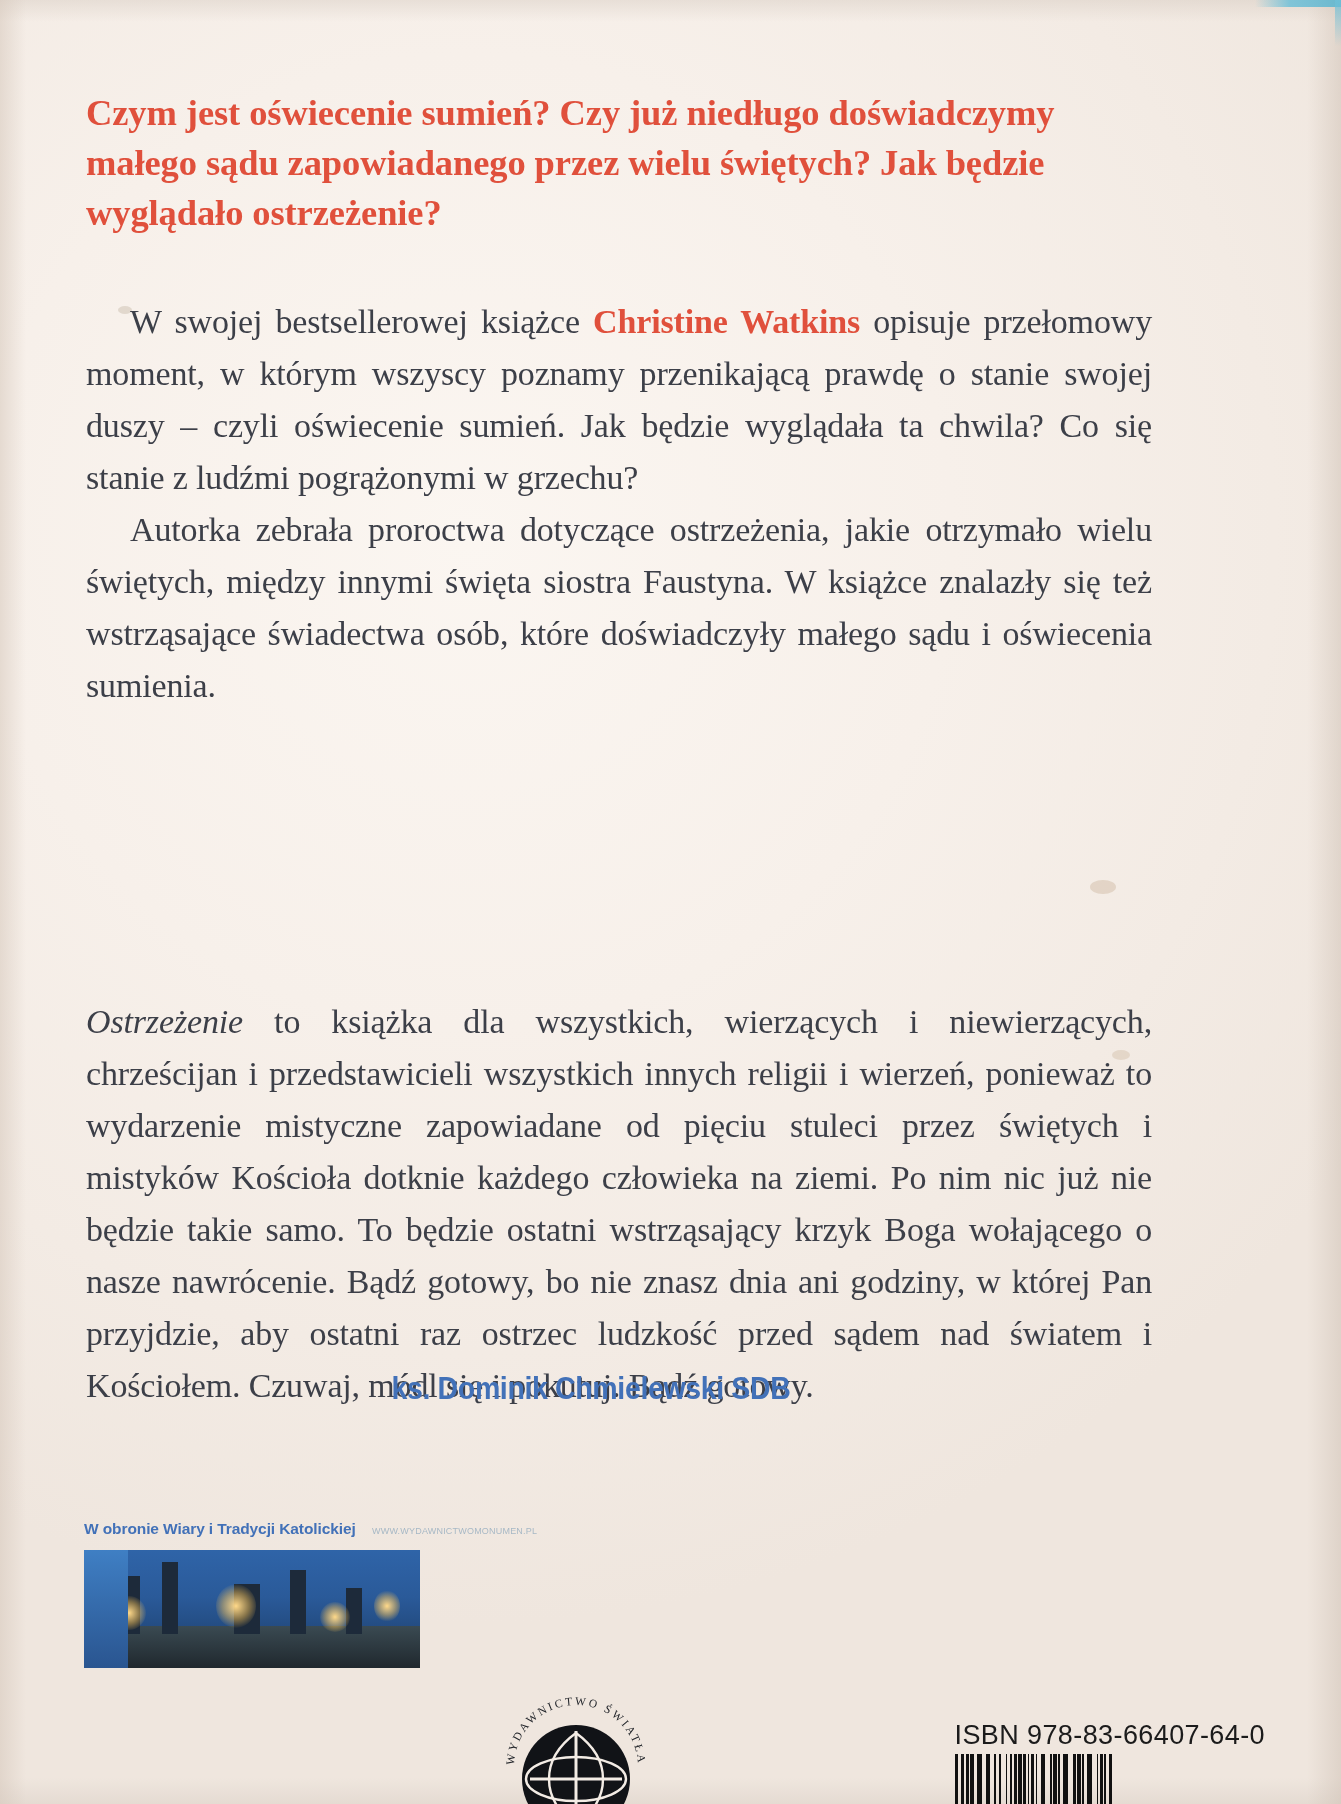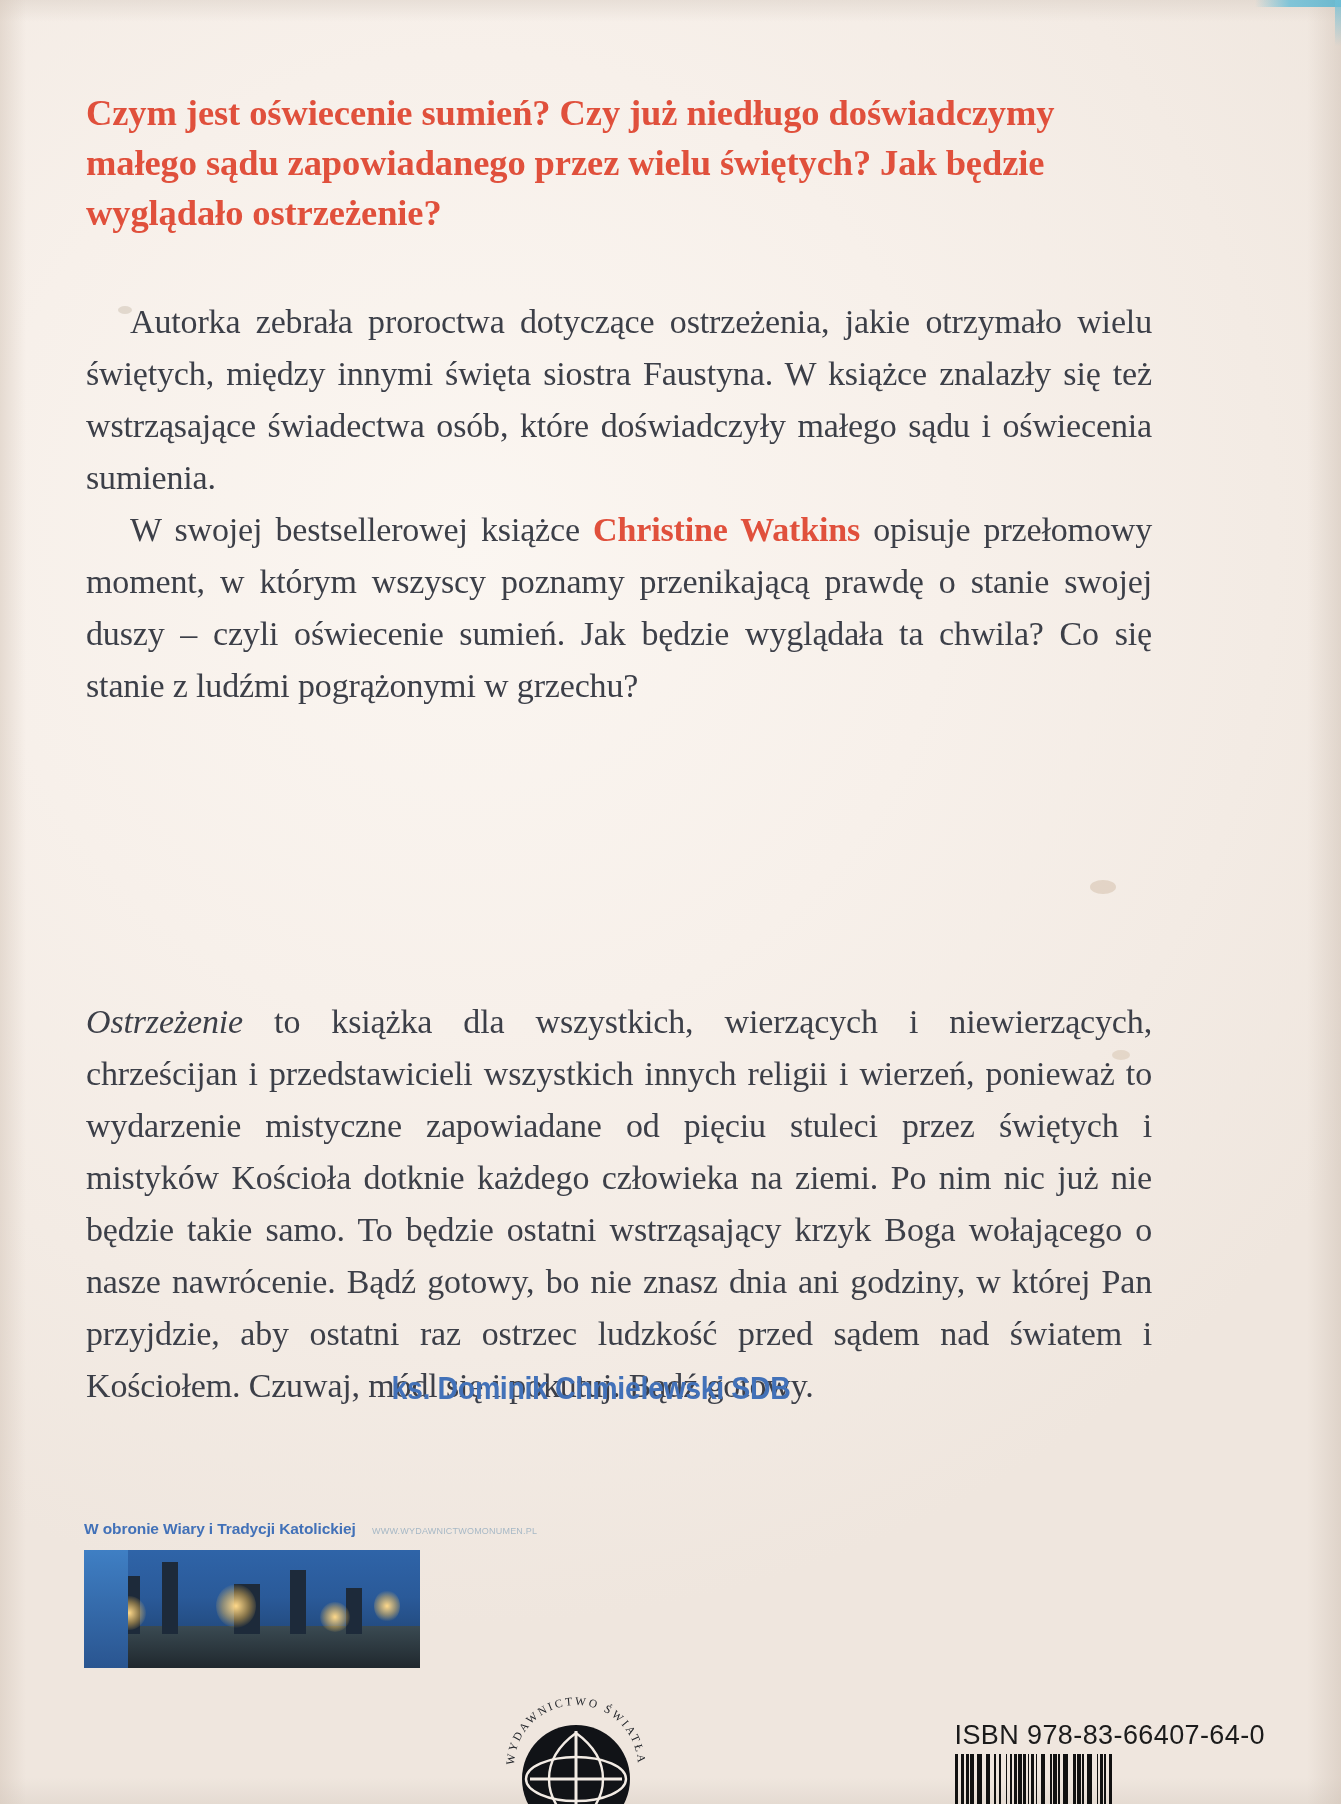--- a/index.html
+++ b/index.html
@@ -217,22 +217,22 @@
 
 <div class="blotch" style="left:1090px;top:880px;width:26px;height:14px;background:rgba(196,170,140,0.35);"></div>
 <div class="blotch" style="left:1112px;top:1050px;width:18px;height:10px;background:rgba(196,170,140,0.30);"></div>
 <div class="blotch" style="left:118px;top:306px;width:14px;height:8px;background:rgba(170,150,130,0.28);"></div>
 
 <div class="content">
 
   <div class="headline">Czym jest oświecenie sumień? Czy już niedługo doświadczymy małego sądu zapowiadanego przez wielu świętych? Jak będzie wyglądało ostrzeżenie?</div>
 
   <div class="body-block" id="block-main">
+    <p class="indent"><span>W swojej bestsellerowej książce </span><span class="name-red">Christine Watkins</span><span> opisuje przełomowy moment, w którym wszyscy poznamy przenikającą prawdę o stanie swojej duszy – czyli oświecenie sumień. Jak będzie wyglądała ta chwila? Co się stanie z ludźmi pogrążonymi w grzechu?</span></p>
     <p class="indent">Autorka zebrała proroctwa dotyczące ostrzeżenia, jakie otrzymało wielu świętych, między innymi święta siostra Faustyna. W książce znalazły się też wstrząsające świadectwa osób, które doświadczyły małego sądu i oświecenia sumienia.</p>
-    <p class="indent"><span>W swojej bestsellerowej książce </span><span class="name-red">Christine Watkins</span><span> opisuje przełomowy moment, w którym wszyscy poznamy przenikającą prawdę o stanie swojej duszy – czyli oświecenie sumień. Jak będzie wyglądała ta chwila? Co się stanie z ludźmi pogrążonymi w grzechu?</span></p>
   </div>
 
   <div class="body-block" id="block-quote">
     <p><span class="ital">Ostrzeżenie</span><span> to książka dla wszystkich, wierzących i niewierzących, chrześcijan i przedstawicieli wszystkich innych religii i wierzeń, ponieważ to wydarzenie mistyczne zapowiadane od pięciu stuleci przez świętych i mistyków Kościoła dotknie każdego człowieka na ziemi. Po nim nic już nie będzie takie samo. To będzie ostatni wstrząsający krzyk Boga wołającego o nasze nawrócenie. Bądź gotowy, bo nie znasz dnia ani godziny, w której Pan przyjdzie, aby ostatni raz ostrzec ludzkość przed sądem nad światem i Kościołem. Czuwaj, módl się i pokutuj. Bądź gotowy.</span></p>
   </div>
 
   <div class="attrib">ks. Dominik Chmielewski SDB</div>
 
   <div class="footer">
 

